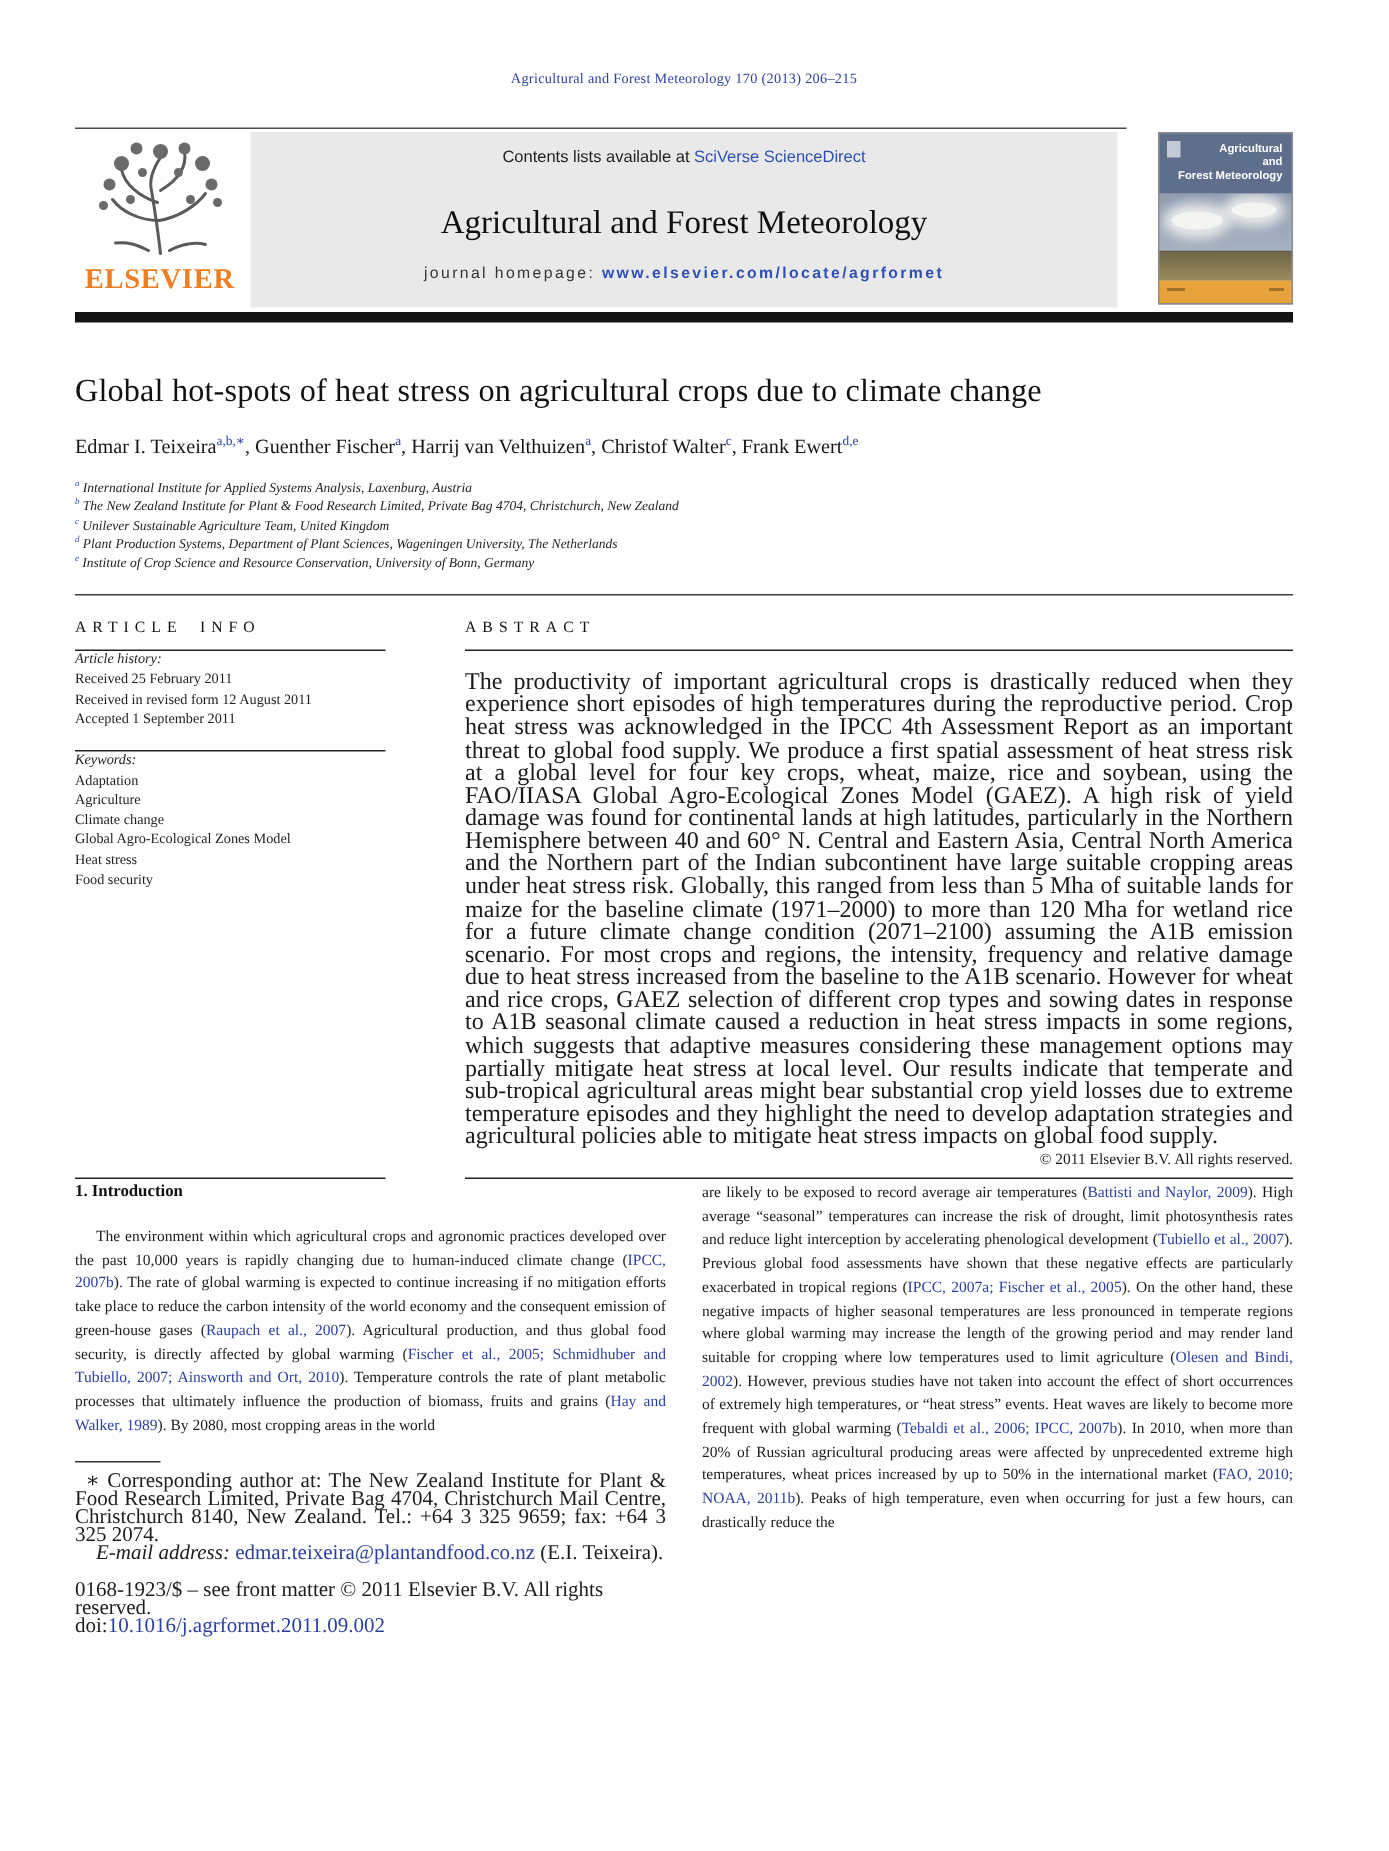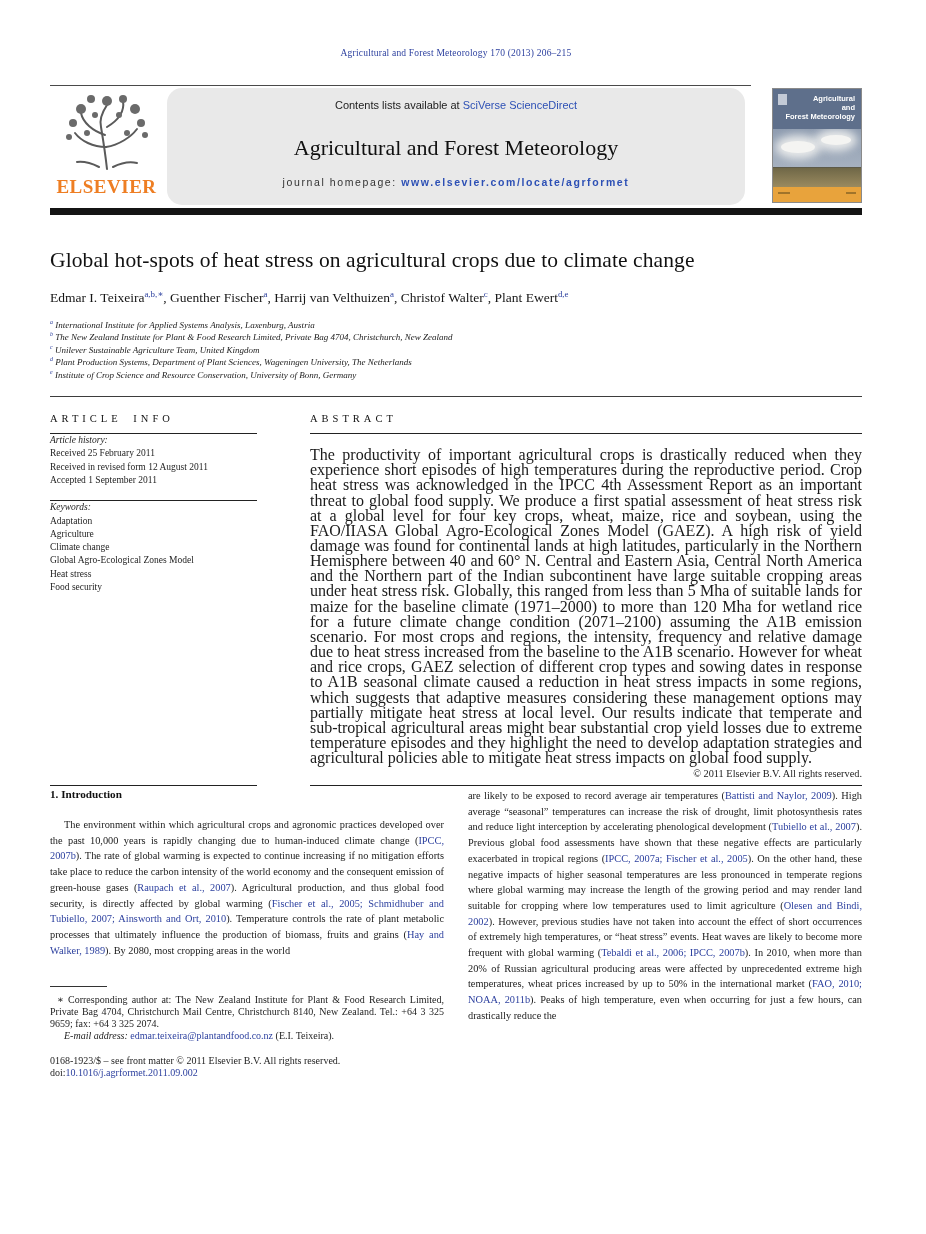--- a/index.html
+++ b/index.html
@@ -12,21 +12,21 @@
                   font-size:9.5px; color:#2b3f9e; letter-spacing:.2px; }
   .header-rule { position:absolute; top:85px; left:50px; width:701px; height:1px; background:#4a4a4a; }
   .header-row { position:absolute; top:88px; left:50px; width:812px; height:117px; }
 
   .elsevier-logo { position:absolute; left:0; top:1px; width:113px; height:115px; text-align:center; }
   .elsevier-logo svg { display:block; margin:0 auto; }
   .elsevier-word { font-family:"Liberation Serif",serif; font-weight:bold; font-size:19px;
                    color:#ee7e23; letter-spacing:.5px; margin-top:1px; }
 
   .banner { position:absolute; left:117px; top:0; width:578px; height:117px; background:#e9e9e9;
-            text-align:center;border-radius:15px; }
+            text-align:center; }
   .banner .contents-line { margin-top:11px; font-family:"Liberation Sans",sans-serif; font-size:11px; color:#222; }
   .banner .contents-line .blue { color:#2d50b5; }
   .banner .journal-title { margin-top:24px; font-size:22px; color:#101010; }
   .banner .homepage-line { margin-top:15px; font-family:"Liberation Sans",sans-serif; font-size:10.5px;
             color:#333; letter-spacing:1.6px; }
   .banner .homepage-line .blue { color:#2d50b5; font-weight:bold; }
 
   .cover { position:absolute; right:0; top:0; width:90px; height:115px; border:1px solid #8a8a8a; background:#97a4b6; }
   .cover-head { position:relative; height:40px; background:#5e6f8b; color:#fff;
                 font-family:"Liberation Sans",sans-serif; font-size:7.5px; line-height:9px;
@@ -69,21 +69,21 @@
   .col-gutter { width:24px; flex:none; }
   .col-right { width:394px; flex:none; }
   .section-heading { font-size:11.2px; font-weight:bold; color:#111; }
   .body-par { font-size:10.35px; line-height:15.7px; text-align:justify; color:#1b1b1b; }
   .col-left .body-par { margin-top:17px; text-indent:14px; }
 
   .link { color:#2b3f9e; }
   .sup { vertical-align:super; font-size:66%; color:#2b3f9e; line-height:0; }
   .i { font-style:italic; }
 
-  .footnote { margin-top:28px; font-size:10px; line-height:11.9px; color:#1d1d1d; }
+  .footnote { margin-top:16px; font-size:14px; line-height:11.9px; color:#1d1d1d; }
   .fn-rule { width:57px; height:1px; background:#333; margin-bottom:7px; }
   .fn-corresponding { text-indent:7px; text-align:justify; }
   .fn-email { text-indent:14px; }
   .fn-issn { margin-top:13px; }
 </style>
 </head>
 <body>
 
 <div class="page">
 
@@ -150,21 +150,21 @@
         <span class="dash d1"></span>
         <span class="dash d2"></span>
       </div>
     </div>
   </div>
 
   <div class="thick-bar"></div>
 
   <div class="front">
     <h1 class="article-title">Global hot-spots of heat stress on agricultural crops due to climate change</h1>
-    <div class="authors"><span>Edmar I. Teixeira</span><span class="sup">a,b,∗</span><span>, Guenther Fischer</span><span class="sup">a</span><span>, Harrij van Velthuizen</span><span class="sup">a</span><span>, Christof Walter</span><span class="sup">c</span><span>, Plant Ewert</span><span class="sup">d,e</span></div>
+    <div class="authors"><span>Edmar I. Teixeira</span><span class="sup">a,b,∗</span><span>, Guenther Fischer</span><span class="sup">a</span><span>, Harrij van Velthuizen</span><span class="sup">a</span><span>, Christof Walter</span><span class="sup">c</span><span>, Frank Ewert</span><span class="sup">d,e</span></div>
     <div class="affiliations">
       <div><span class="sup">a</span><span> International Institute for Applied Systems Analysis, Laxenburg, Austria</span></div>
       <div><span class="sup">b</span><span> The New Zealand Institute for Plant &amp; Food Research Limited, Private Bag 4704, Christchurch, New Zealand</span></div>
       <div><span class="sup">c</span><span> Unilever Sustainable Agriculture Team, United Kingdom</span></div>
       <div><span class="sup">d</span><span> Plant Production Systems, Department of Plant Sciences, Wageningen University, The Netherlands</span></div>
       <div><span class="sup">e</span><span> Institute of Crop Science and Resource Conservation, University of Bonn, Germany</span></div>
     </div>
     <div class="rule-full"></div>
 
     <div class="info-abstract">

